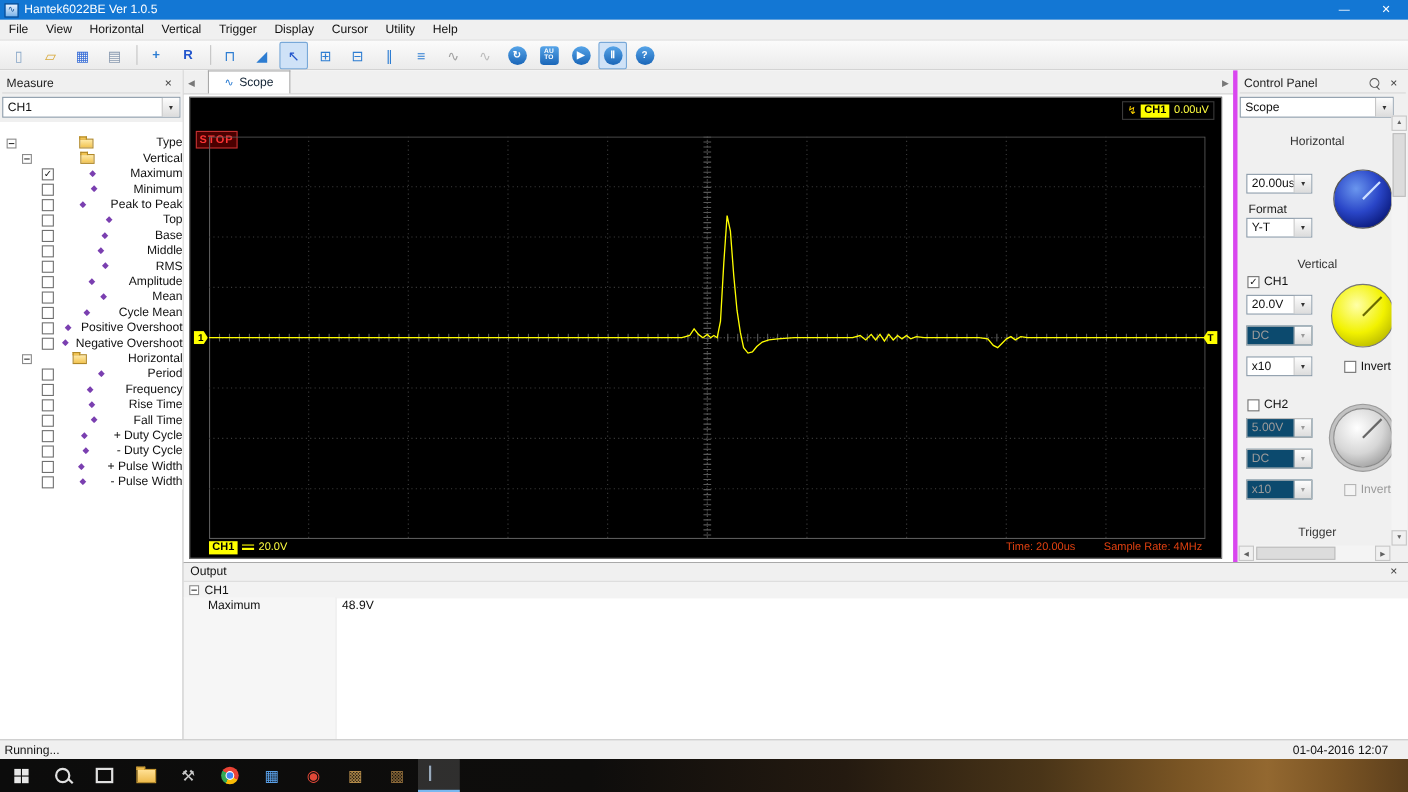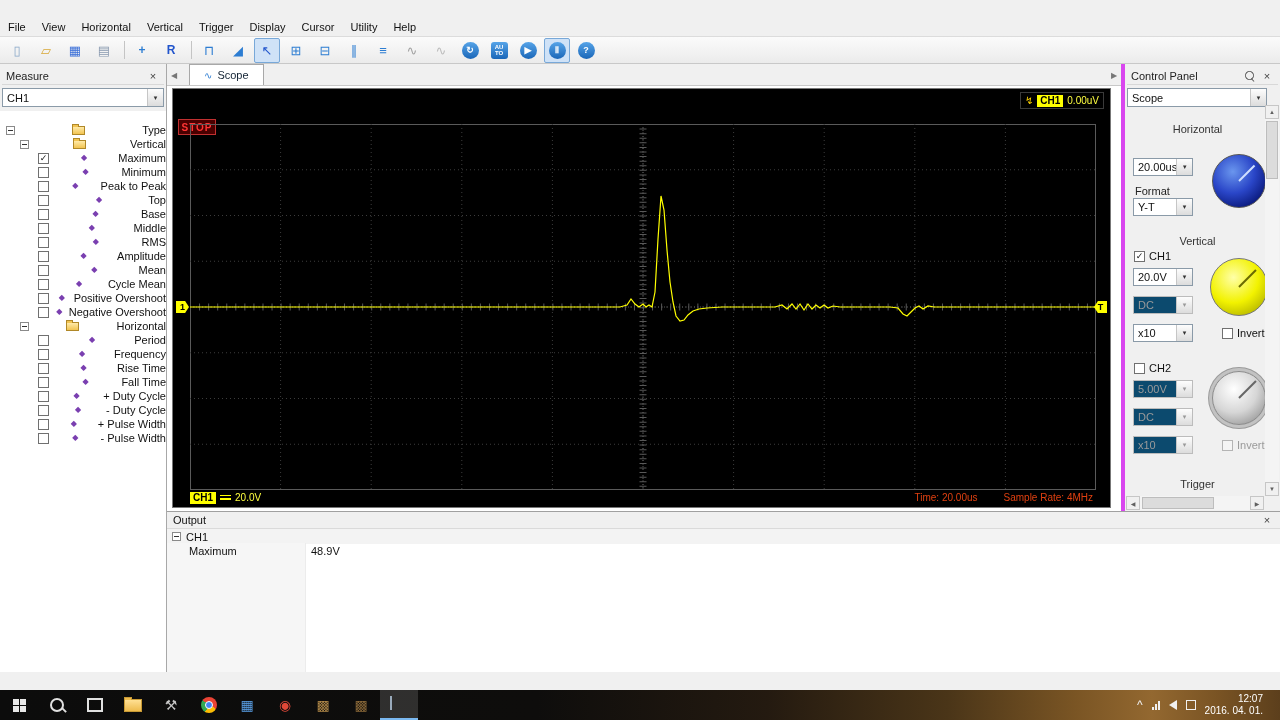--- a/index.html
+++ b/index.html
@@ -206,20 +206,28 @@
              border-right:8px solid #f0f0f0;}
   .ac-shape{width:10px;height:10px;border:1px solid #f0f0f0;box-sizing:border-box;}
   .tk-clock{text-align:right;font-size:10px;line-height:12px;color:#fff;}
   .show-desktop{width:5px;border-left:1px solid #666;}
 </style>
 </head>
 <body>
 
 <div class="app">
 
+  <div class="titlebar">
+    <span class="tb-appicon"></span>
+    <span class="tb-title">Hantek6022BE Ver 1.0.5</span>
+    <div class="tb-ctrls">
+      <div class="tb-btn">—</div>
+      <div class="tb-btn close">✕</div>
+    </div>
+  </div>
 
   <div class="menubar">
       <div class="menu-item">File</div>
       <div class="menu-item">View</div>
       <div class="menu-item">Horizontal</div>
       <div class="menu-item">Vertical</div>
       <div class="menu-item">Trigger</div>
       <div class="menu-item">Display</div>
       <div class="menu-item">Cursor</div>
       <div class="menu-item">Utility</div>
@@ -557,20 +565,24 @@
         <div id="output-rows">
             <div class="o-row">
               <span class="o-name">Maximum</span>
               <span class="o-val">48.9V</span>
             </div>
           </div>
       </div>
     </div>
   </div>
 
+  <div class="statusbar">
+    <span>Running...</span>
+    <span class="status-right">01-04-2016 12:07</span>
+  </div>
 
   <div class="taskbar">
     <div class="tk-apps" id="taskbar-apps">
         <div class="tk-btn">
           <span class="win-grid">
             <span></span>
             <span></span>
             <span></span>
             <span></span>
           </span>
@@ -601,36 +613,15 @@
         <div class="tk-btn">
           <span class="tk-glyph" style="color: rgb(176, 136, 72);">▩</span>
         </div>
         <div class="tk-btn">
           <span class="tk-glyph" style="color: rgb(138, 104, 56);">▩</span>
         </div>
         <div class="tk-btn active">
           <span class="mon-shape"><span class="mon-screen"></span><span class="mon-stand"></span></span>
         </div>
       </div>
-    <div class="tk-right">
-      <span class="tray-ico tray-chevron"></span>
-      <span class="tray-ico">
-          <span class="net-bars">
-            <span></span>
-            <span></span>
-            <span></span>
-          </span>
-        </span>
-      <span class="tray-ico">
-          <span class="vol-shape"></span>
-        </span>
-      <span class="tray-ico">
-          <span class="ac-shape"></span>
-        </span>
-      <div class="tk-clock">
-        <div>12:07</div>
-        <div>2016. 04. 01.</div>
-      </div>
-      <div class="show-desktop"></div>
-    </div>
   </div>
 
 </div>
 
 </body></html>

